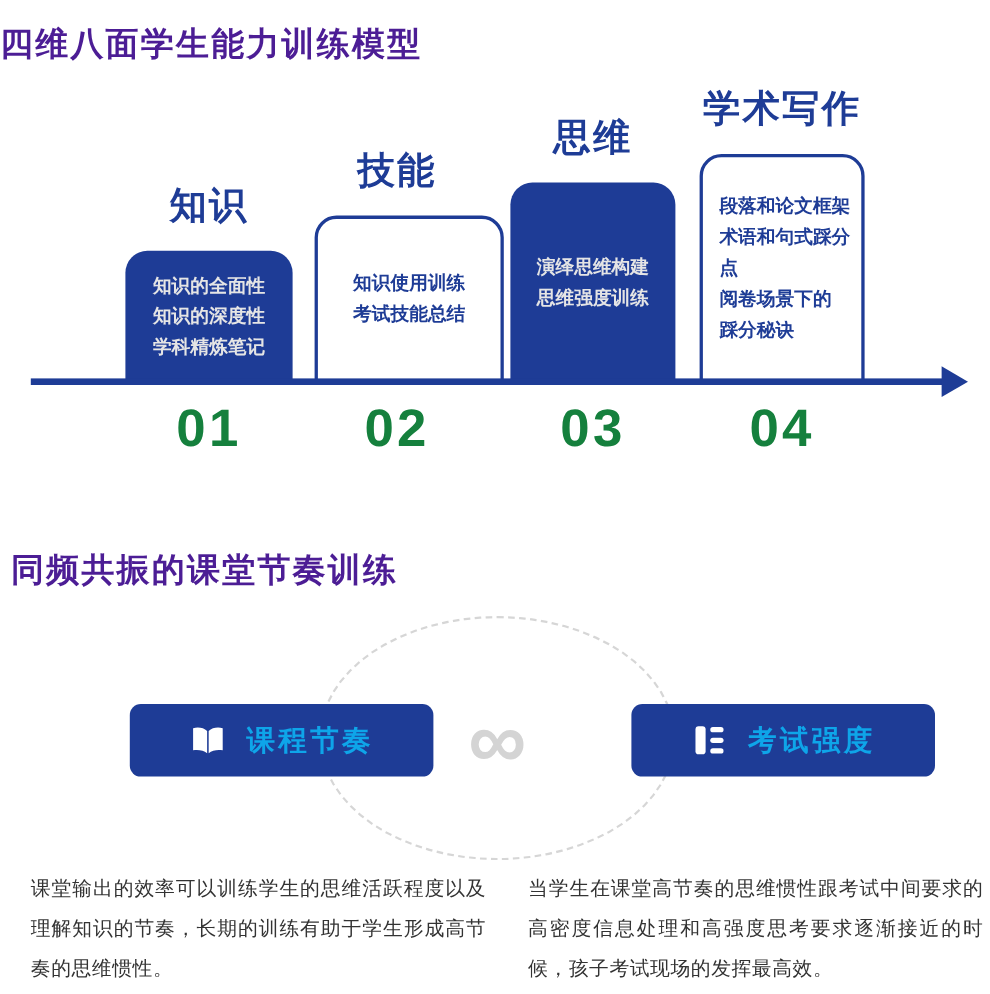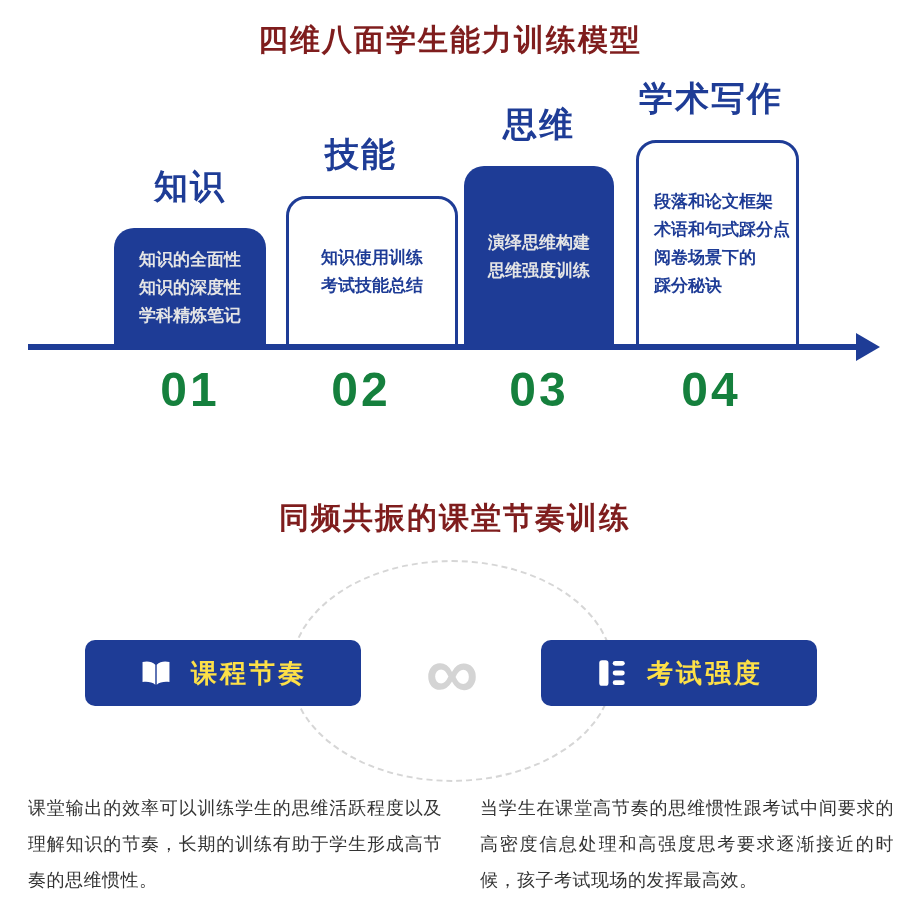--- a/index.html
+++ b/index.html
@@ -10,23 +10,23 @@
     width: 900px;
     height: 904px;
     margin: 0 auto;
     background: #ffffff;
     overflow: hidden;
   }
   .title {
     position: absolute;
     left: 0;
     width: 100%;
-    text-align: center;
-    font-weight: bold;
-    color: #7f1d1d;
+    text-align: left;
+    font-weight: bold;
+    color: #4c1d95;
     font-size: 30px;
     letter-spacing: 2px;
   }
   #title-model { top: 20px; }
   #title-rhythm { top: 498px; padding-left: 10px; }
 
   
   .step-label {
     position: absolute;
     text-align: center;
@@ -55,21 +55,21 @@
     display: block;
     font-size: 17px;
     line-height: 28px;
     text-align: center;
     font-weight: bold;
   }
   .block.left-text span { text-align: left; padding-left: 15px; }
   .b1 { left: 114px; top: 228px; width: 152px; height: 120px; }
   .b2 { left: 286px; top: 196px; width: 172px; height: 152px; }
   .b3 { left: 464px; top: 166px; width: 150px; height: 182px; }
-  .b4 { left: 636px; top: 140px; width: 163px; height: 208px; }
+  .b4 { left: 636px; top: 140px; width: 150px; height: 208px; }
 
   
   .axis-line {
     position: absolute;
     left: 28px; top: 344px;
     width: 832px; height: 6px;
     background: #1e3c96;
     z-index: 3;
   }
   .axis-arrow {
@@ -109,25 +109,26 @@
   .pill {
     position: absolute;
     top: 640px;
     width: 276px; height: 66px;
     background: #1e3c96;
     border-radius: 10px;
     display: flex;
     align-items: center;
     justify-content: center;
     gap: 18px;
-    color: #fde047;
+    color: #0ea5e9;
     font-size: 26px;
     font-weight: bold;
     letter-spacing: 3px;
     z-index: 2;
+    margin-left: 33px;
   }
   .pill-left { left: 85px; }
   .pill-right { left: 541px; }
   .pill-icon { display: flex; align-items: center; }
   .pill-icon svg { width: 34px; height: 34px; }
   .infinity {
     position: absolute;
     left: 402px; top: 630px;
     width: 100px; height: 90px;
     line-height: 86px;

